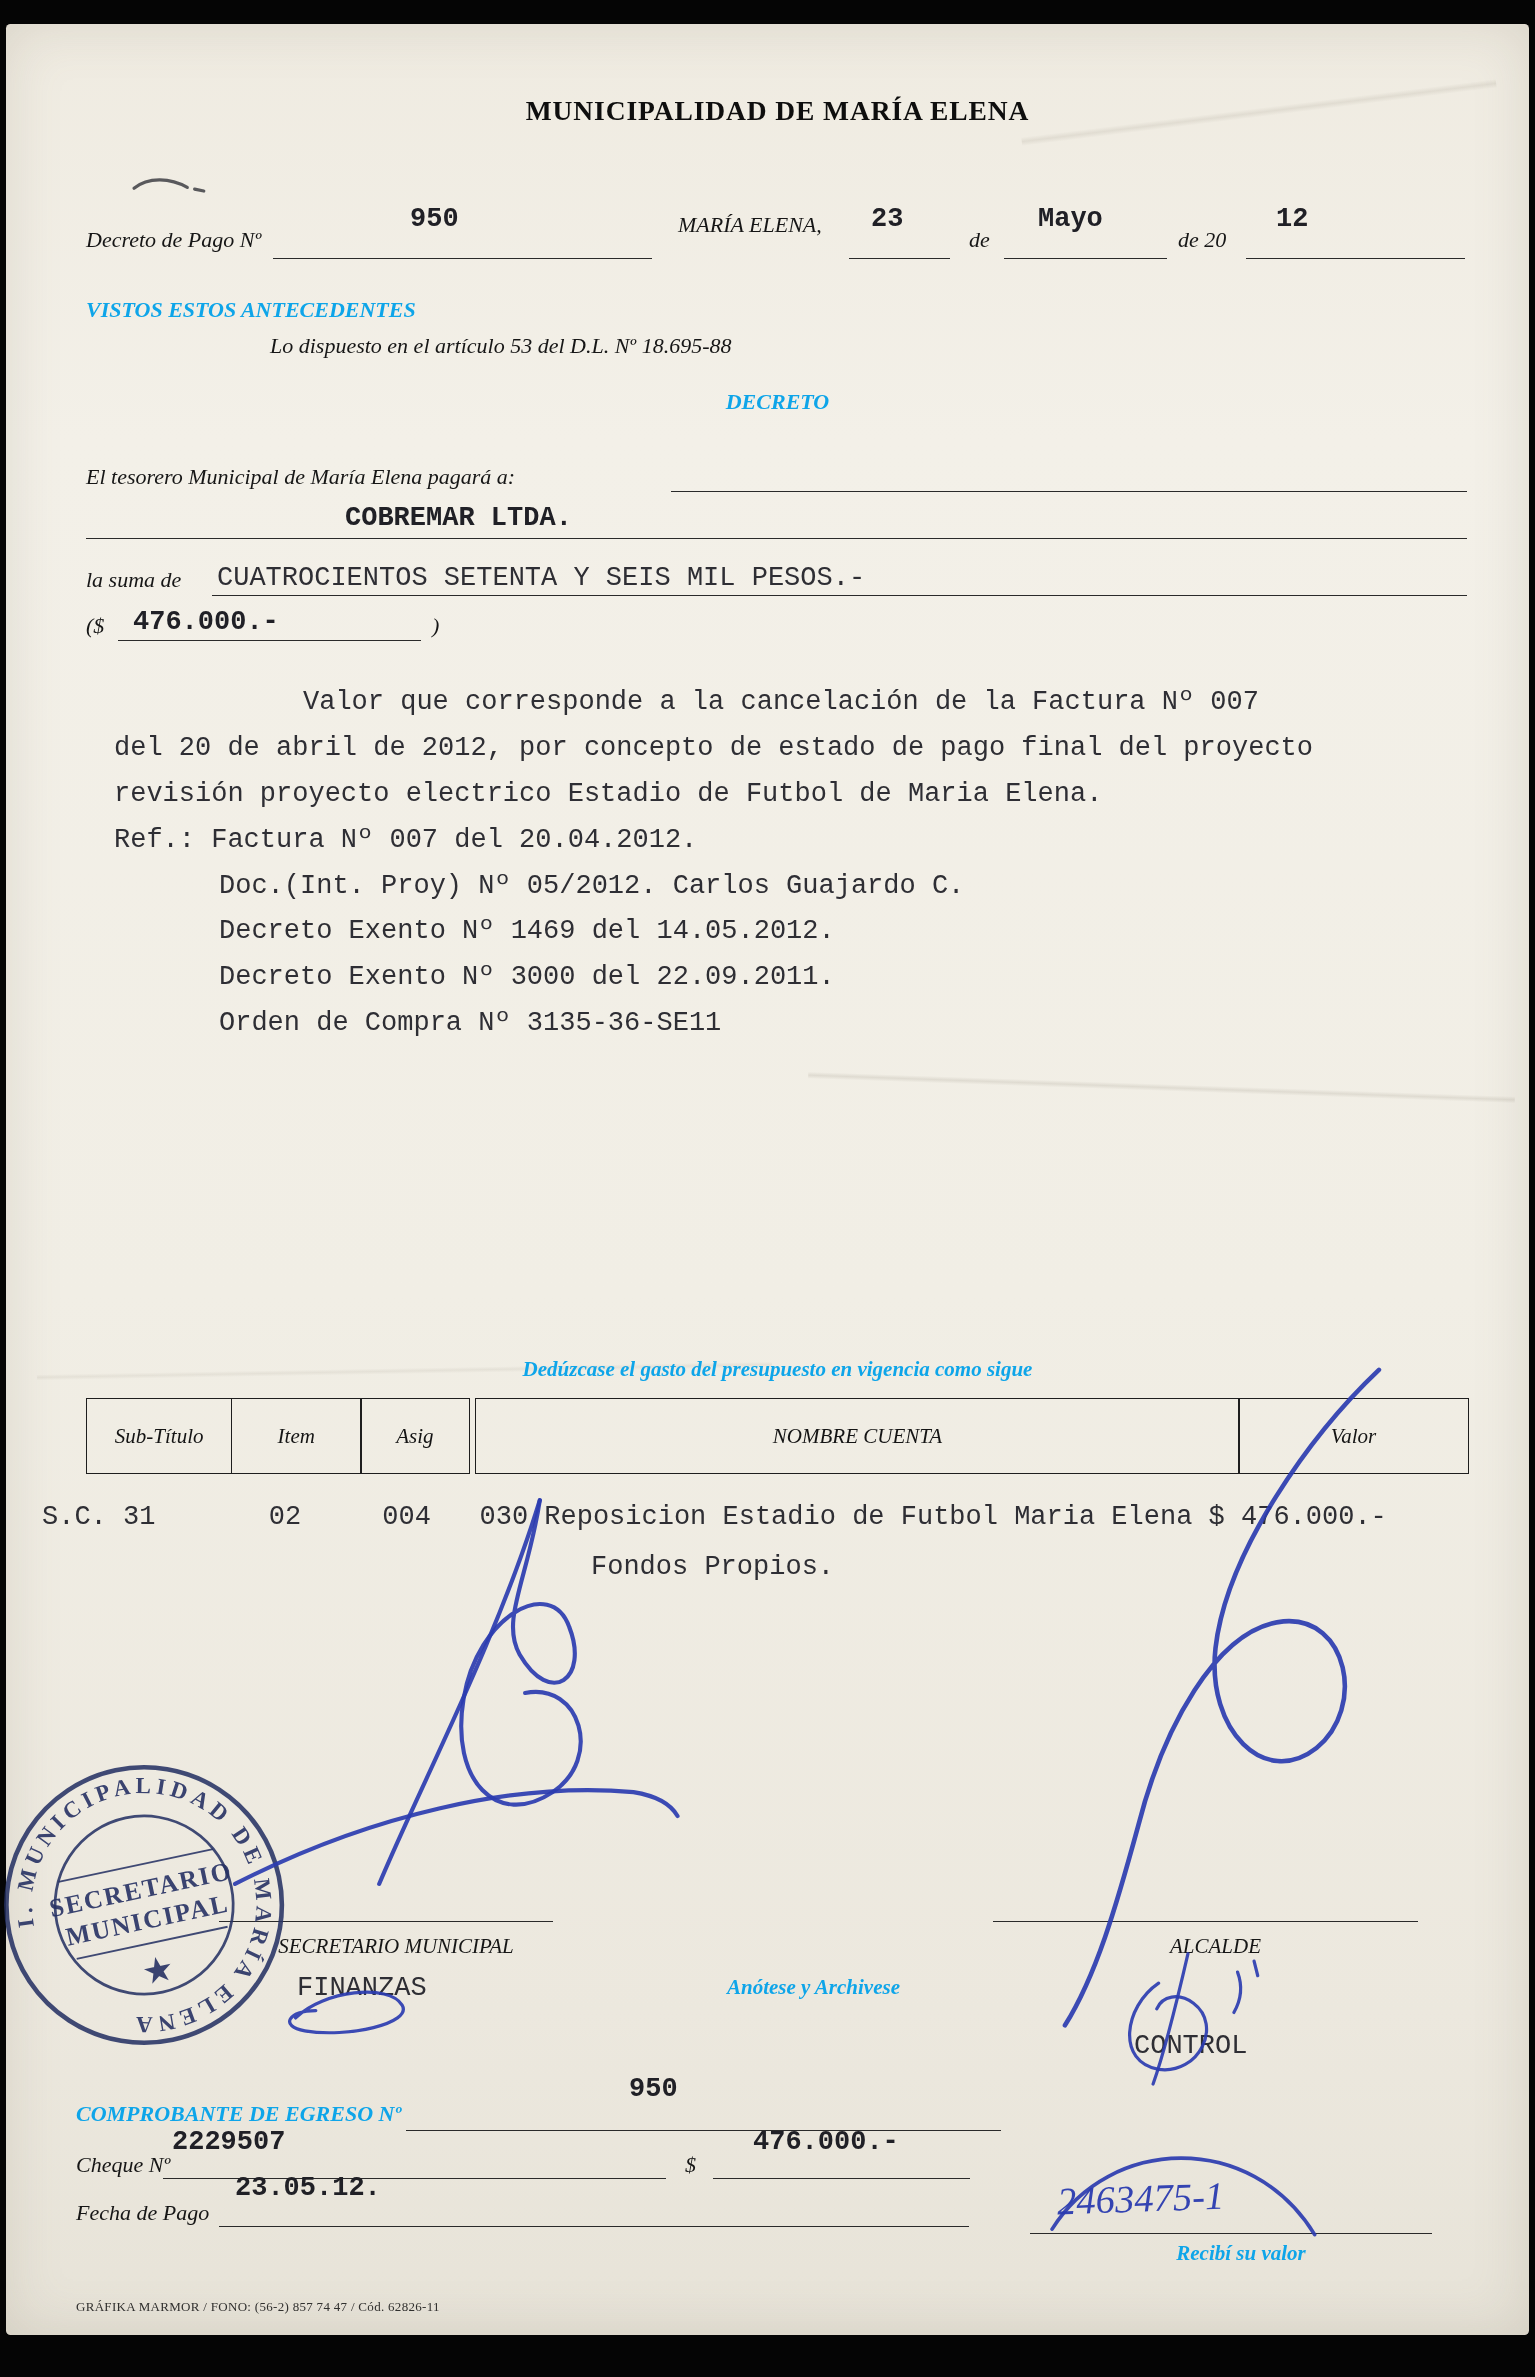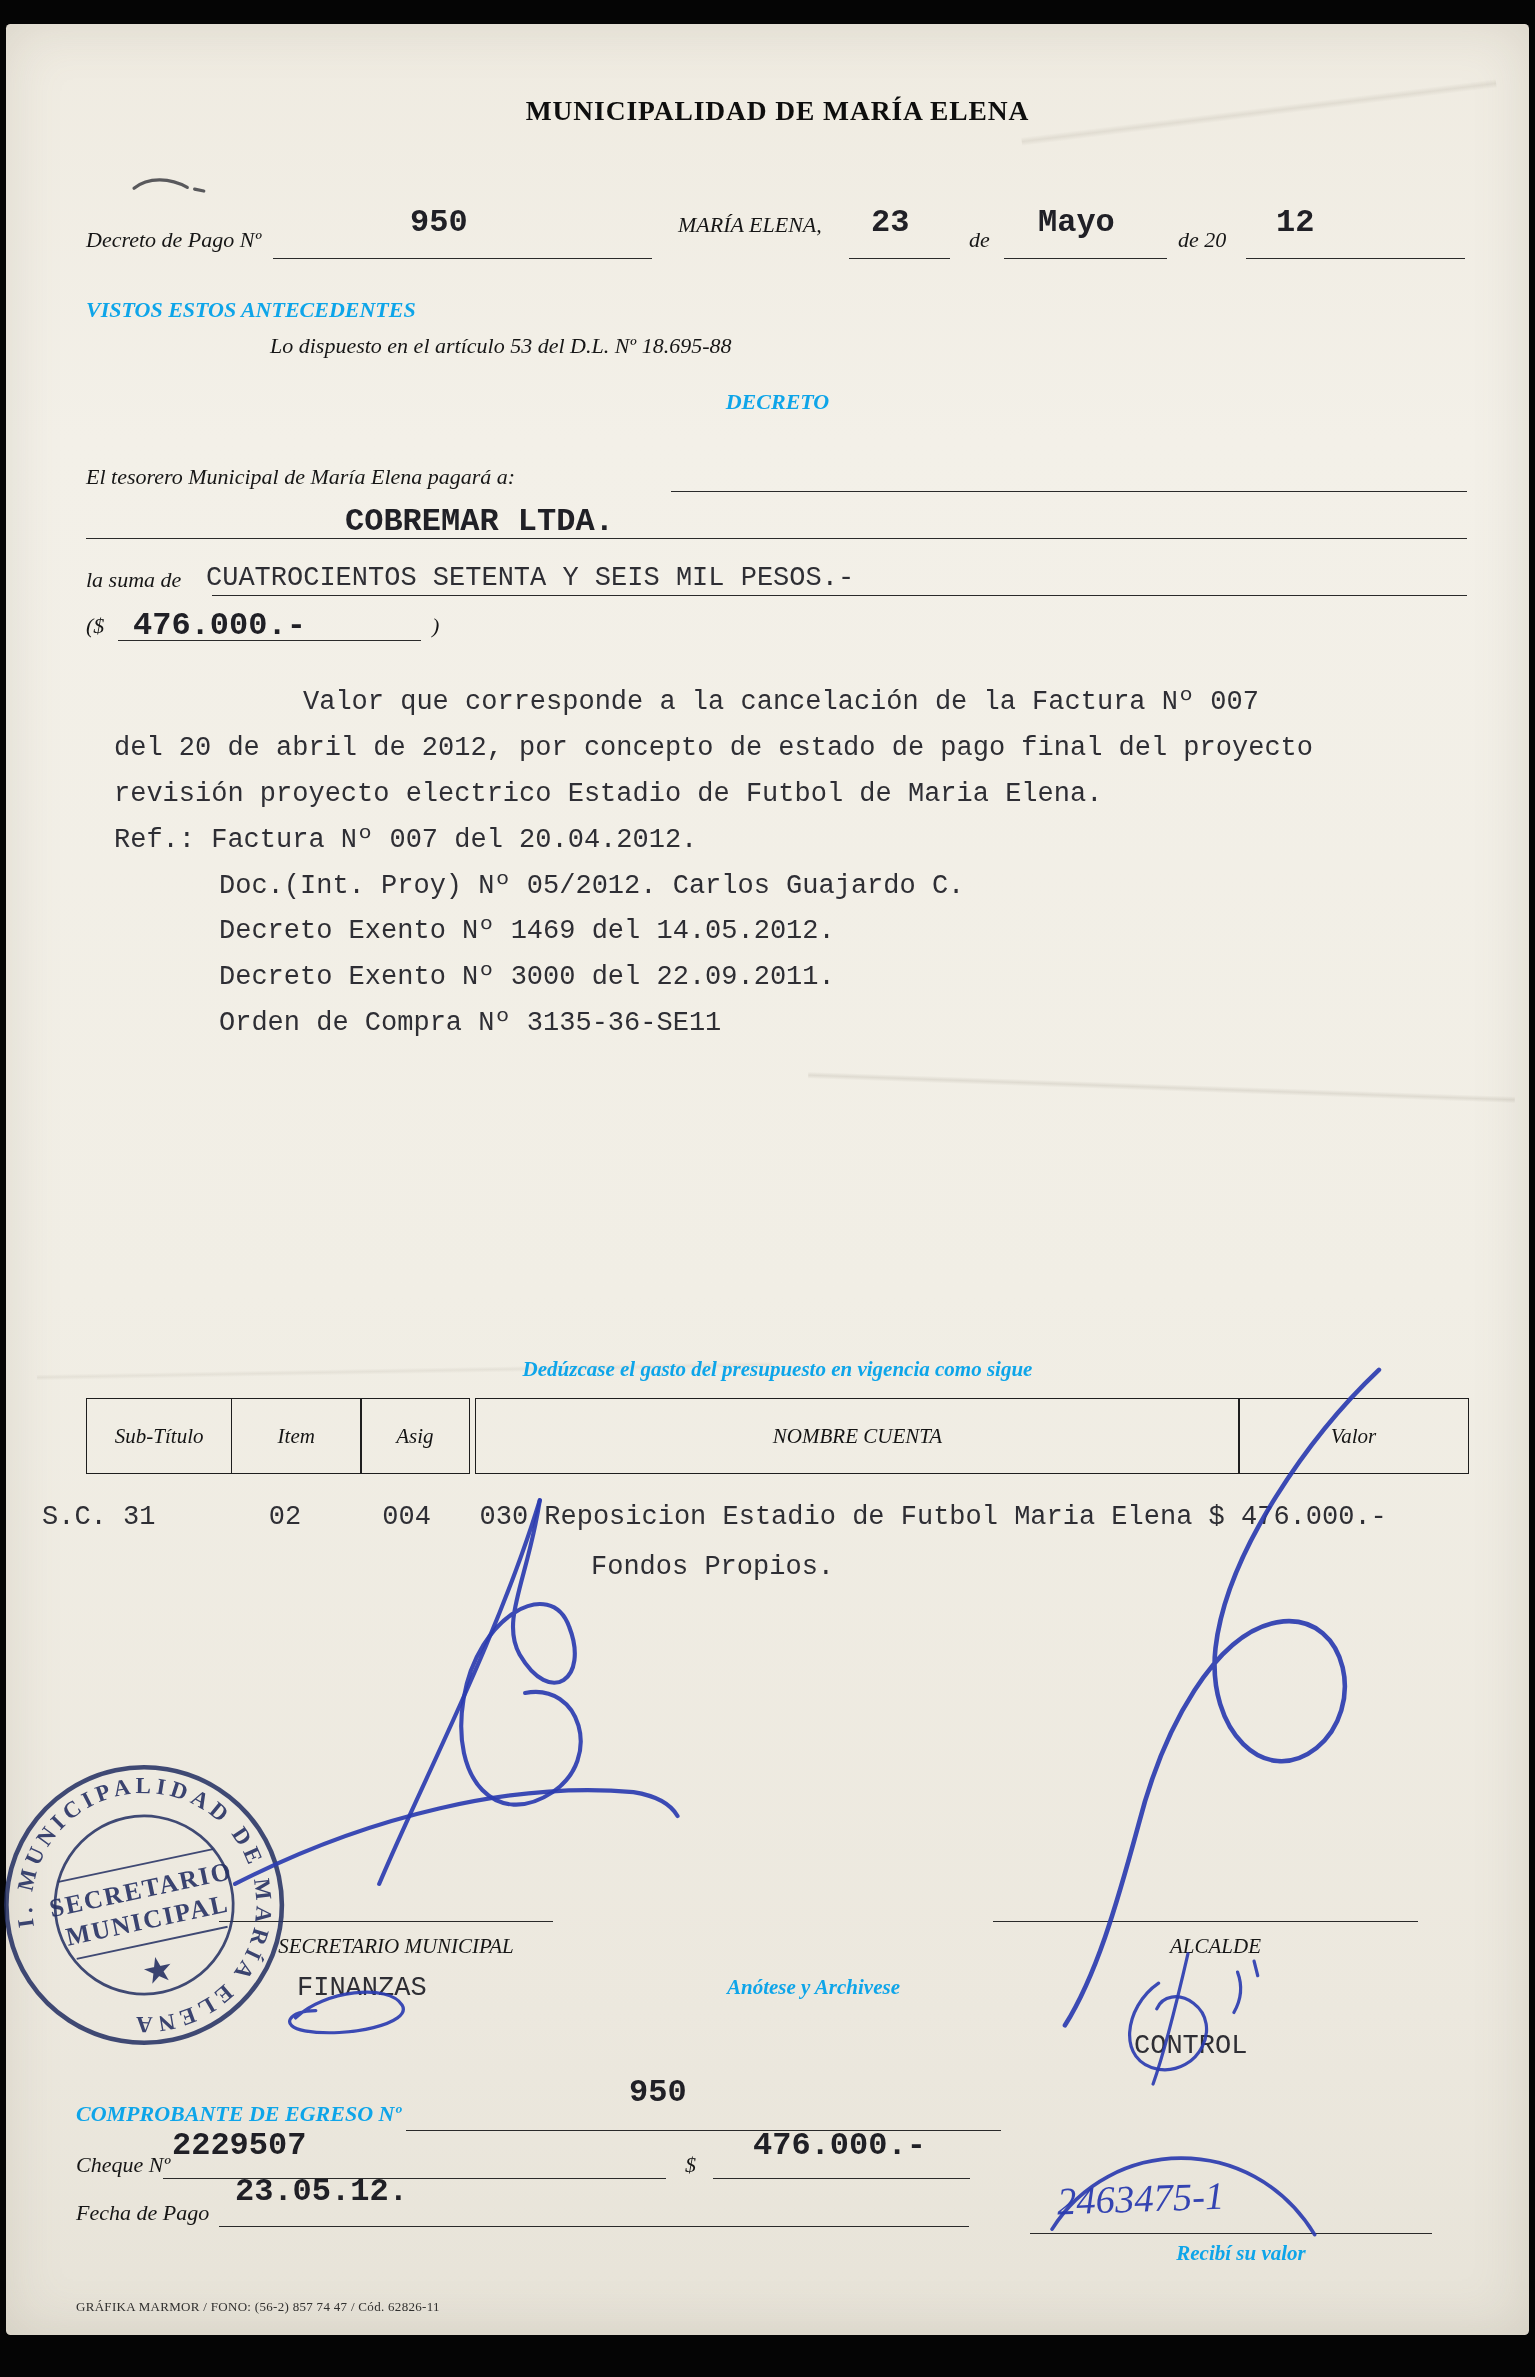--- a/index.html
+++ b/index.html
@@ -7,21 +7,21 @@
         font-family:"Liberation Serif",serif;}
   .paper{position:absolute;left:6.4px;right:6.4px;top:24px;bottom:42px;
          background:linear-gradient(180deg,#efebe1 0%,#f3f0e8 18%,#f1eee5 55%,#ece8de 86%,#e7e3d8 100%);
          border-radius:4.6px;box-shadow:inset 0 0 55px rgba(120,110,90,.18);}
   .crease{position:absolute;pointer-events:none;}
   .abs{position:absolute;}
   .it{font-family:"Liberation Serif",serif;font-style:italic;font-size:22px;color:#161616;white-space:nowrap;}
   .itb{font-family:Liberation Serif, serif;font-style:italic;font-weight:bold;font-size:22px;color:#0ea5e9;white-space:nowrap;}
   .ser-b{font-family:"Liberation Serif",serif;font-weight:bold;color:#0e0e0e;white-space:nowrap;}
   .tw{font-family:"Liberation Mono",monospace;font-size:27px;color:#2e2e34;white-space:pre;}
-  .twb{font-family:"Liberation Mono",monospace;font-weight:bold;font-size:32px;color:#202026;white-space:pre;}
+  .twb{font-family:"Liberation Mono",monospace;font-weight:bold;font-size:27px;color:#202026;white-space:pre;}
   .rule{position:absolute;height:0;border-bottom:1.8px solid #2a2a2a;}
   .center{text-align:center;padding-left:10px;}
   .table{position:absolute;left:86px;top:1398px;width:1383px;height:76px;display:flex;}
   .cell{border:1.8px solid #1e1e1e;display:flex;align-items:center;justify-content:center;
         font-style:italic;font-size:21px;color:#141414;background:transparent;}
   .cell+.cell{margin-left:-1.8px;}
   .cell.gap{border:none;width:7.3px;margin-left:0;}
   .tiny{font-family:"Liberation Serif",serif;font-size:13px;color:#30302e;letter-spacing:0.3px;white-space:nowrap;}
   svg.overlay{position:absolute;left:0;top:0;pointer-events:none;}
   .sig{fill:none;stroke:#2b3cb0;stroke-linecap:round;stroke-linejoin:round;opacity:.92;}
@@ -58,21 +58,21 @@
   <div class="abs it" style="left:270px;top:333px;">Lo dispuesto en el artículo 53 del D.L. Nº 18.695-88</div>
 
   <div class="abs itb center" style="left:0;width:1535px;top:389px;">DECRETO</div>
 
   <div class="abs it" style="left:86px;top:464px;">El tesorero Municipal de María Elena pagará a:</div>
   <div class="rule" style="left:671px;top:491px;width:796px;"></div>
   <div class="abs twb" style="left:345px;top:503px;">COBREMAR LTDA.</div>
   <div class="rule" style="left:86px;top:538px;width:1381px;"></div>
 
   <div class="abs it" style="left:86px;top:567px;">la suma de</div>
-  <div class="abs tw" style="left:206px;top:563px;">CUATROCIENTOS SETENTA Y SEIS MIL PESOS.-</div>
+  <div class="abs tw" style="left:217px;top:563px;">CUATROCIENTOS SETENTA Y SEIS MIL PESOS.-</div>
   <div class="rule" style="left:212px;top:595px;width:1255px;"></div>
 
   <div class="abs it" style="left:86px;top:613px;">($</div>
   <div class="abs twb" style="left:133px;top:607px;">476.000.-</div>
   <div class="rule" style="left:118px;top:640px;width:303px;"></div>
   <div class="abs it" style="left:432px;top:613px;">)</div>
 
   <div class="abs tw" style="left:303px;top:687px;">Valor que corresponde a la cancelación de la Factura Nº 007</div>
   <div class="abs tw" style="left:114px;top:733px;">del 20 de abril de 2012, por concepto de estado de pago final del proyecto</div>
   <div class="abs tw" style="left:114px;top:779px;">revisión proyecto electrico Estadio de Futbol de Maria Elena.</div>

